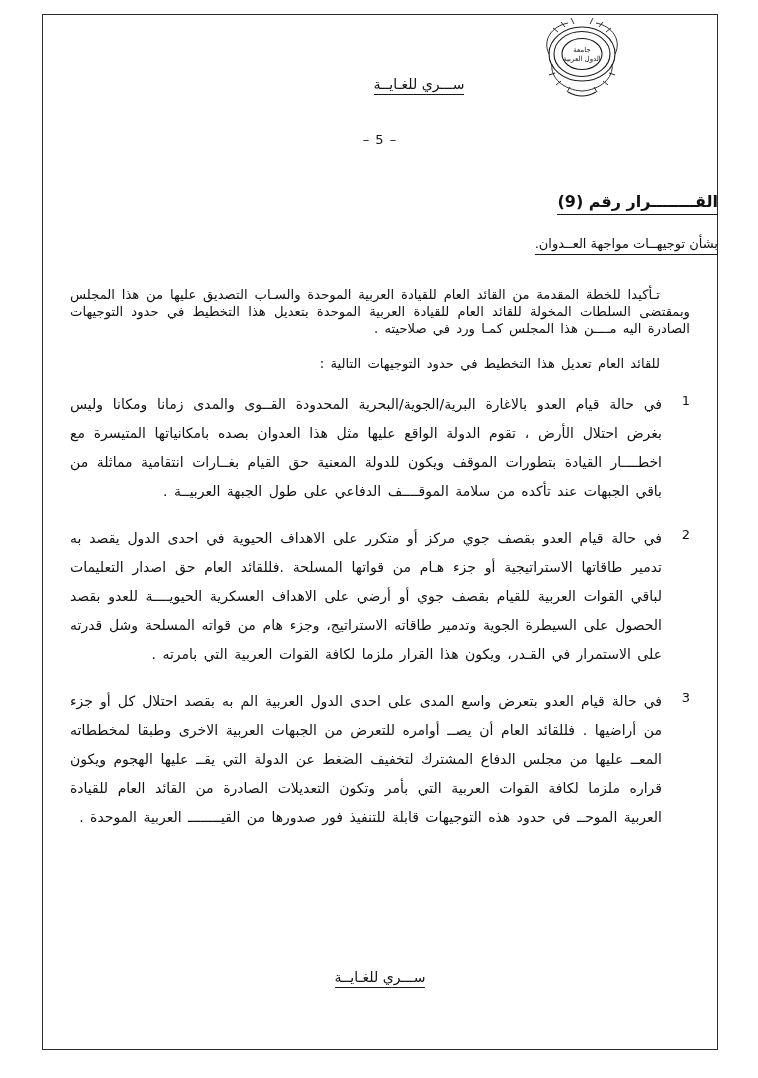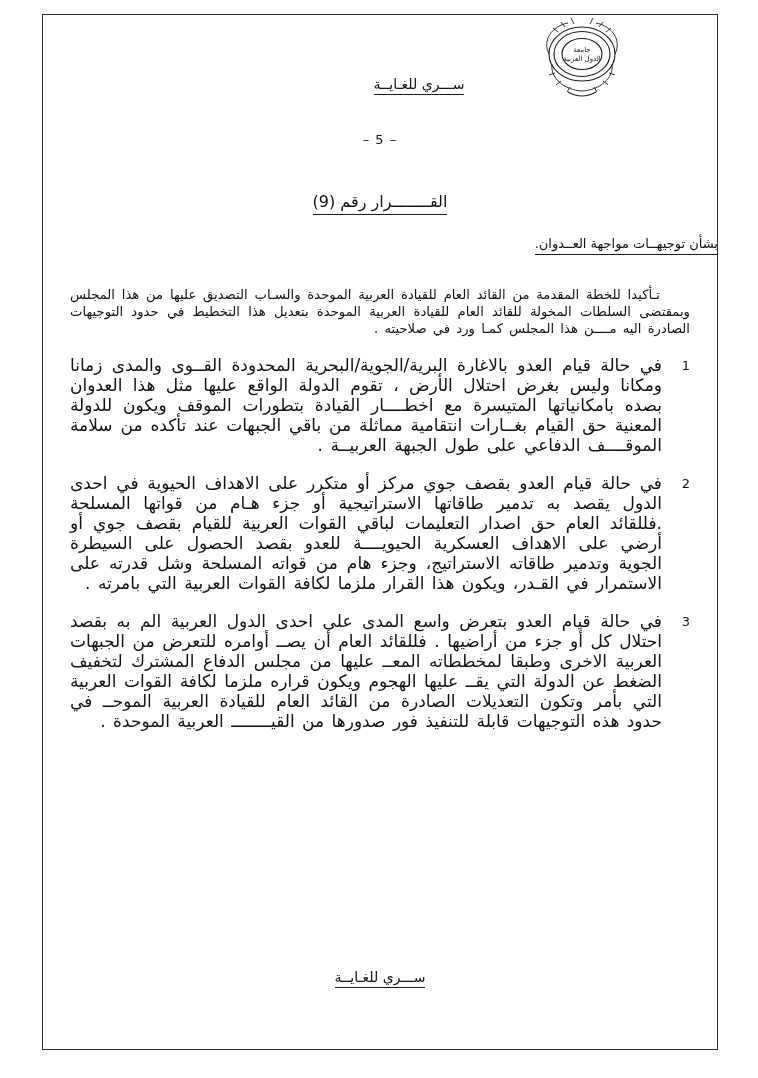--- a/index.html
+++ b/index.html
@@ -93,23 +93,23 @@
     text-align: center;
     font-size: 13px;
     letter-spacing: 1px;
   }
 
   .doc-title {
     position: absolute;
     left: 0;
     top: 178px;
     width: 676px;
-    text-align: center;
+    text-align: right;
     font-size: 16px;
-    font-weight: normal;
+    font-weight: bold;
     letter-spacing: 2px;
   }
   .doc-title .u {
     border-bottom: 1.5px solid #1a1a1a;
     padding-bottom: 3px;
     display: inline-block;
   }
 
   .doc-subtitle {
     position: absolute;
@@ -157,22 +157,22 @@
     flex: 0 0 28px;
     font-size: 13px;
     line-height: 21px;
     padding-top: 0px;
     text-align: right;
     padding-left: 6px;
     box-sizing: border-box;
   }
   .numbered .txt {
     flex: 1 1 auto;
-    font-size: 17px;
-    line-height: 20px;
+    font-size: 14px;
+    line-height: 29px;
     letter-spacing: 0.3px;
     word-spacing: 2px;
     text-align: justify;
   }
 
   .footer-secret {
     position: absolute;
     left: 0;
     bottom: 62px;
     width: 676px;
@@ -234,20 +234,21 @@
     </div>
 
     <div class="doc-subtitle">
       <span class="u">بشأن توجيهــات مواجهة العــدوان.</span>
     </div>
 
     <div class="body-area">
 
       <p class="para indent">تـأكيدا للخطة المقدمة من القائد العام للقيادة العربية الموحدة والسـاب التصديق عليها من هذا المجلس وبمقتضى السلطات المخولة للقائد العام للقيادة العربية الموحدة بتعديل هذا التخطيط في حدود التوجيهات الصادرة اليه مــــن هذا المجلس كمـا ورد في صلاحيته .</p>
 
+      <p class="para indent">للقائد العام تعديل هذا التخطيط في حدود التوجيهات التالية :</p>
 
       <div class="numbered">
         <div class="num">1</div>
         <div class="txt">في حالة قيام العدو بالاغارة البرية/الجوية/البحرية المحدودة القــوى والمدى زمانا ومكانا وليس بغرض احتلال الأرض ، تقوم الدولة الواقع عليها مثل هذا العدوان بصده بامكانياتها المتيسرة مع اخطــــار القيادة بتطورات الموقف ويكون للدولة المعنية حق القيام بغــارات انتقامية مماثلة من باقي الجبهات عند تأكده من سلامة الموقــــف الدفاعي على طول الجبهة العربيــة .</div>
       </div>
 
       <div class="numbered">
         <div class="num">2</div>
         <div class="txt">في حالة قيام العدو بقصف جوي مركز أو متكرر على الاهداف الحيوية في احدى الدول يقصد به تدمير طاقاتها الاستراتيجية أو جزء هـام من قواتها المسلحة .فللقائد العام حق اصدار التعليمات لباقي القوات العربية للقيام بقصف جوي أو أرضي على الاهداف العسكرية الحيويــــة للعدو بقصد الحصول على السيطرة الجوية وتدمير طاقاته الاستراتيج، وجزء هام من قواته المسلحة وشل قدرته على الاستمرار في القـدر، ويكون هذا القرار ملزما لكافة القوات العربية التي بامرته .</div>
       </div>

